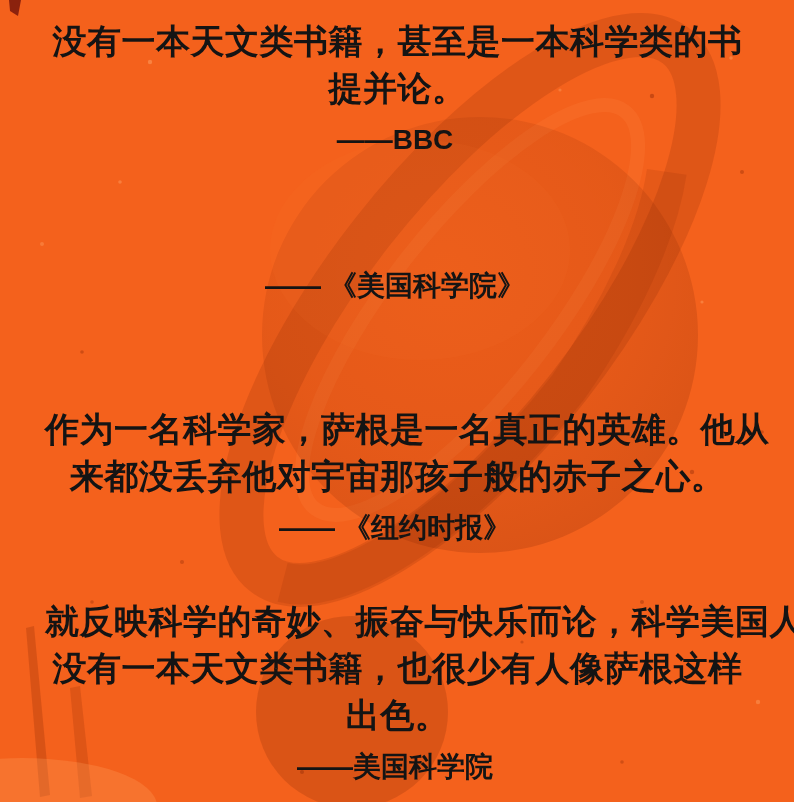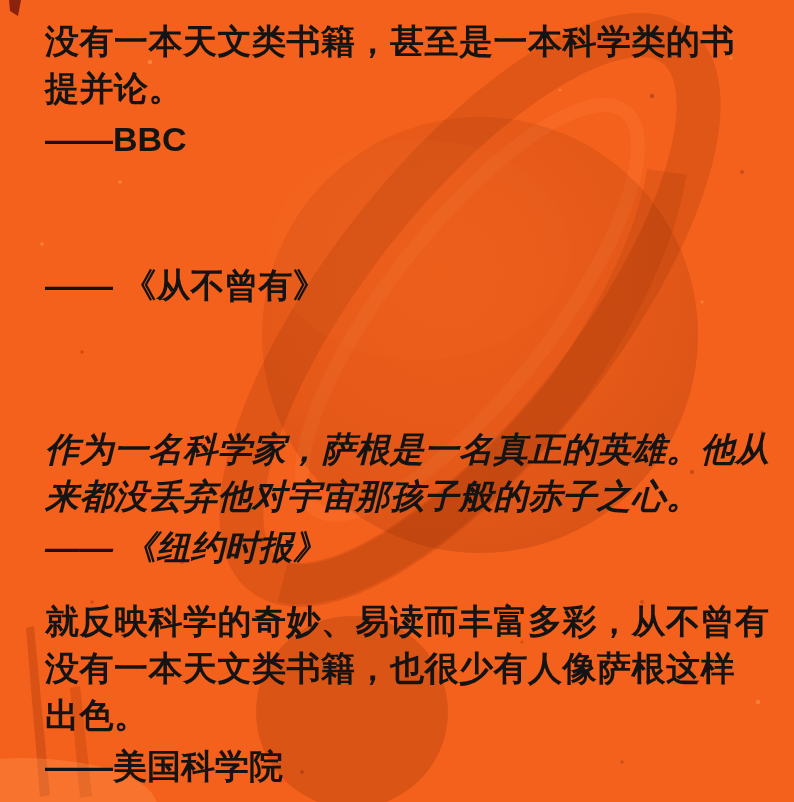--- a/index.html
+++ b/index.html
@@ -25,33 +25,34 @@
     width: 705px;
     color: #141414;
   }
   .qline {
     margin: 0;
     font-size: 34px;
     font-weight: 700;
     line-height: 47px;
     letter-spacing: 0.5px;
     white-space: nowrap;
+    text-align: center;
   }
   .source {
     margin: 4px 0 0 0;
-    font-size: 34px;
+    font-size: 28px;
     font-weight: 900;
     line-height: 47px;
-    text-align: left;
+    text-align: center;
     padding-right: 5px;
     white-space: nowrap;
   }
   .q1 { top: 18px; }
   .q2 { top: 258px; }
-  .q3 { top: 426px; font-style: italic; }
+  .q3 { top: 406px; }
   .q4 { top: 598px; }
 </style>
 </head>
 <body>
 
 <div class="canvas">
 
   <svg class="bg-art" viewBox="0 0 794 802" aria-hidden="true">
     <defs>
       <radialGradient id="sphereGrad" cx="42%" cy="36%" r="70%">
@@ -107,29 +108,29 @@
     </g>
   </svg>
 
   <section class="quote q1">
     <p class="qline">没有一本天文类书籍，甚至是一本科学类的书</p>
     <p class="qline">提并论。</p>
     <p class="source">——BBC</p>
   </section>
 
   <section class="quote q2">
-    <p class="source">—— 《从不曾有》</p>
+    <p class="source">—— 《美国科学院》</p>
   </section>
 
   <section class="quote q3">
     <p class="qline">作为一名科学家，萨根是一名真正的英雄。他从</p>
     <p class="qline">来都没丢弃他对宇宙那孩子般的赤子之心。</p>
     <p class="source">—— 《纽约时报》</p>
   </section>
 
   <section class="quote q4">
-    <p class="qline">就反映科学的奇妙、易读而丰富多彩，从不曾有</p>
+    <p class="qline">就反映科学的奇妙、振奋与快乐而论，科学美国人</p>
     <p class="qline">没有一本天文类书籍，也很少有人像萨根这样</p>
     <p class="qline">出色。</p>
     <p class="source">——美国科学院</p>
   </section>
 
 </div>
 
 </body></html>

